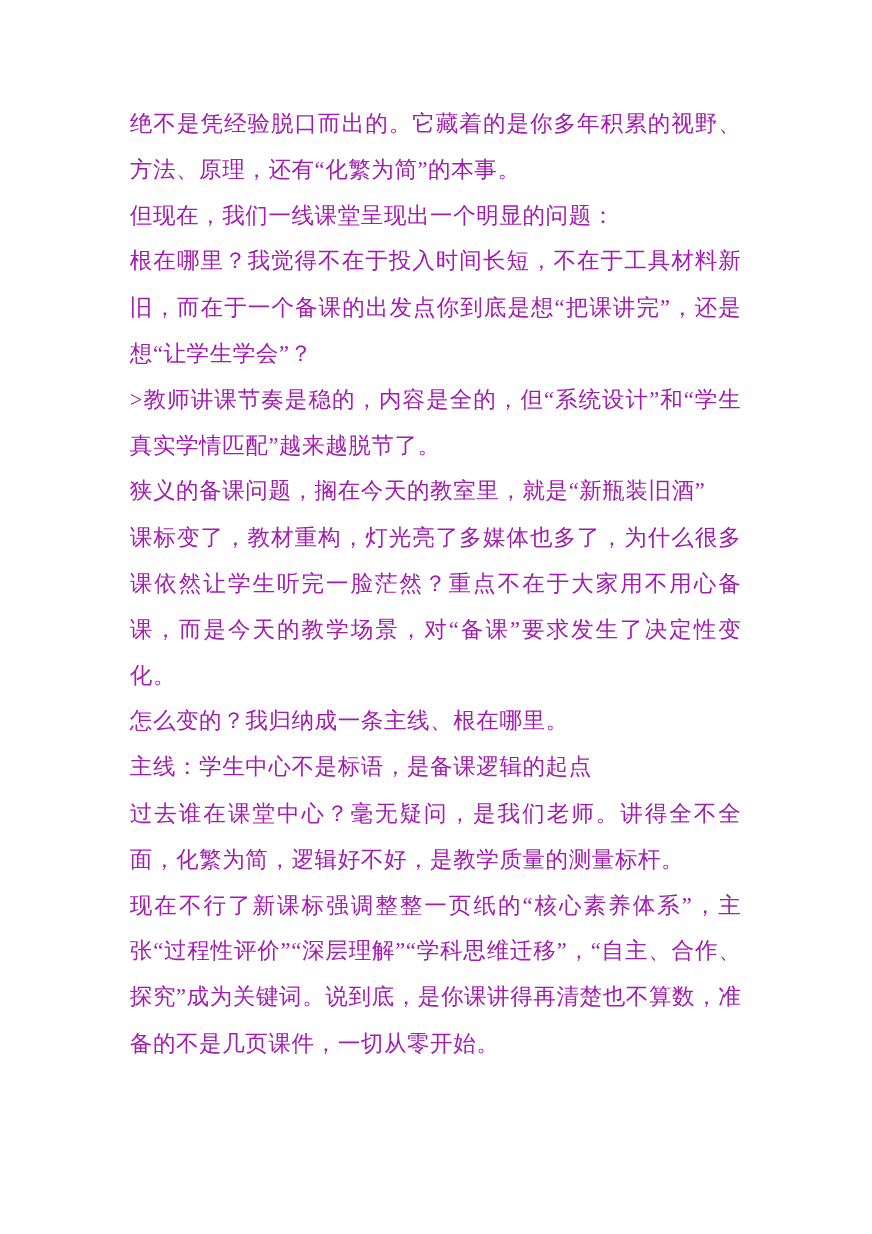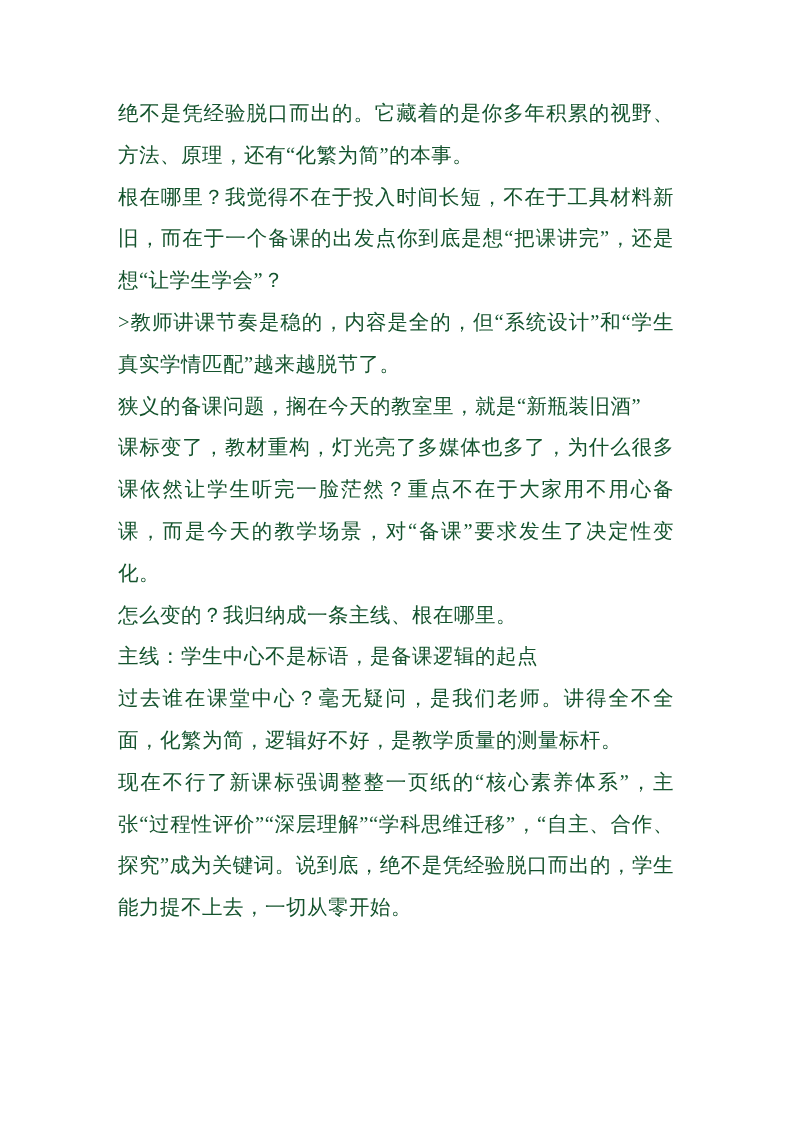--- a/index.html
+++ b/index.html
@@ -13,40 +13,41 @@
     height: 1122px;
     background: #ffffff;
     overflow: hidden;
     font-family: "Liberation Serif", "DejaVu Serif", serif;
   }
   .content {
     position: absolute;
     left: 118px;
     top: 93px;
     width: 556px;
-    color: #14532d;
+    color: #a21caf;
     font-size: 20.5px;
     line-height: 41.8px;
     text-align: justify;
     text-justify: inter-ideograph;
     letter-spacing: 0.5px;
   }
   .content p {
     margin: 0;
     padding: 0;
   }
 </style>
 </head>
 <body>
 
 <div class="page">
   <div class="content">
     <p>绝不是凭经验脱口而出的。它藏着的是你多年积累的视野、方法、原理，还有“化繁为简”的本事。</p>
+    <p>但现在，我们一线课堂呈现出一个明显的问题：</p>
     <p>根在哪里？我觉得不在于投入时间长短，不在于工具材料新旧，而在于一个备课的出发点你到底是想“把课讲完”，还是想“让学生学会”？</p>
     <p>&gt;教师讲课节奏是稳的，内容是全的，但“系统设计”和“学生真实学情匹配”越来越脱节了。</p>
     <p>狭义的备课问题，搁在今天的教室里，就是“新瓶装旧酒”</p>
     <p>课标变了，教材重构，灯光亮了多媒体也多了，为什么很多课依然让学生听完一脸茫然？重点不在于大家用不用心备课，而是今天的教学场景，对“备课”要求发生了决定性变化。</p>
     <p>怎么变的？我归纳成一条主线、根在哪里。</p>
     <p>主线：学生中心不是标语，是备课逻辑的起点</p>
     <p>过去谁在课堂中心？毫无疑问，是我们老师。讲得全不全面，化繁为简，逻辑好不好，是教学质量的测量标杆。</p>
-    <p>现在不行了新课标强调整整一页纸的“核心素养体系”，主张“过程性评价”“深层理解”“学科思维迁移”，“自主、合作、探究”成为关键词。说到底，绝不是凭经验脱口而出的，学生能力提不上去，一切从零开始。</p>
+    <p>现在不行了新课标强调整整一页纸的“核心素养体系”，主张“过程性评价”“深层理解”“学科思维迁移”，“自主、合作、探究”成为关键词。说到底，是你课讲得再清楚也不算数，准备的不是几页课件，一切从零开始。</p>
   </div>
 </div>
 
 </body></html>

